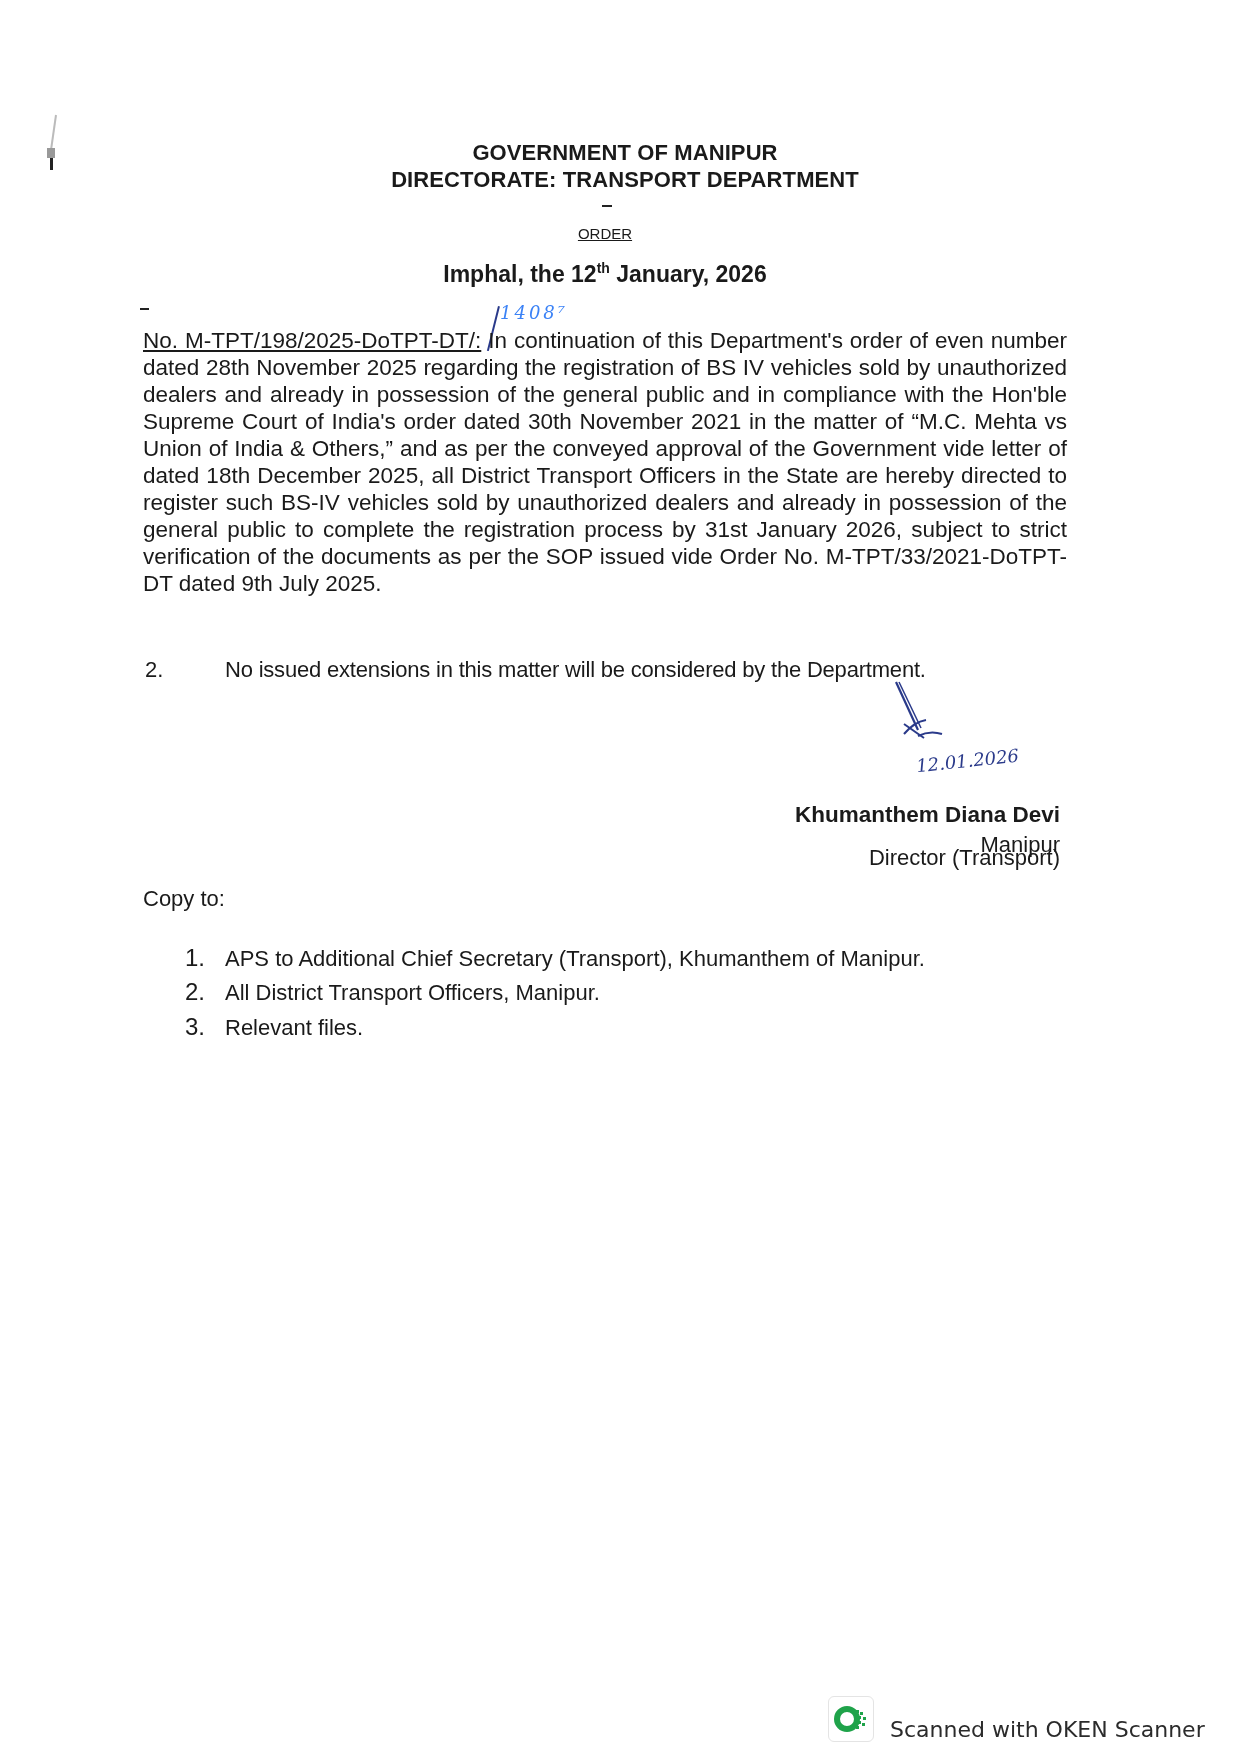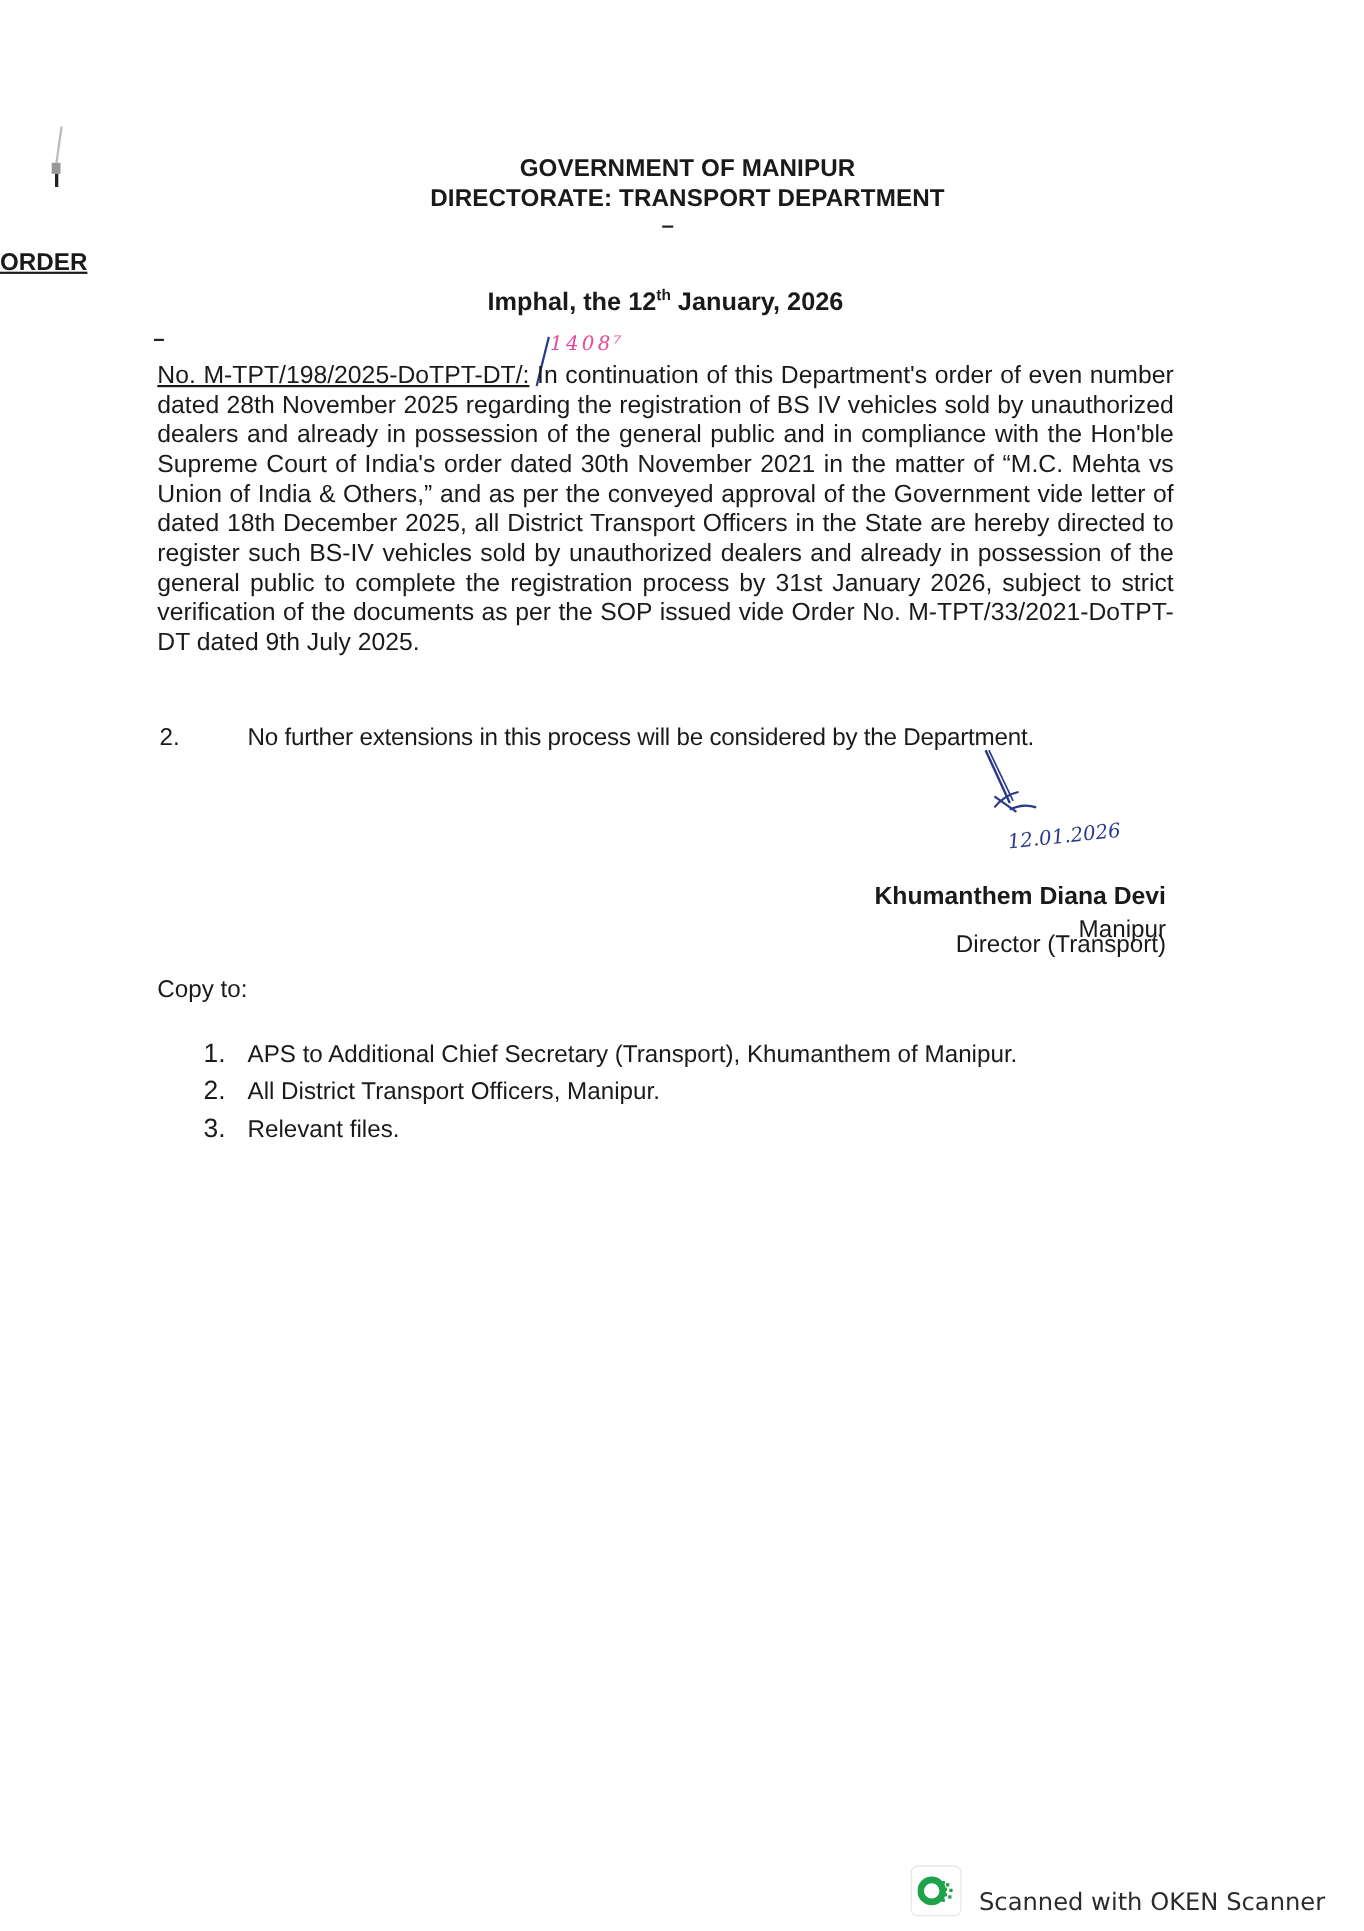--- a/index.html
+++ b/index.html
@@ -15,33 +15,33 @@
     }
     .abs { position: absolute; }
     .heading {
       left: 0; width: 1240px; text-align: center;
       font-weight: bold; font-size: 22px; letter-spacing: 0.1px;
     }
     #h1 { top: 140px; left: 5px; }
     #h2 { top: 167px; left: 5px; }
     #order-dash { top: 205px; left: 602px; width: 10px; height: 2px; background: #222; }
     #order-title {
-      top: 225px; left: 0; width: 1210px; text-align: left;
-      font-weight: bold; font-size: 22px; text-decoration: underline;
+      top: 225px; left: 0; width: 1210px; text-align: center;
+      font-weight: normal; font-size: 15px; text-decoration: underline;
     }
     #date-line {
       top: 260px; left: 0; width: 1210px; text-align: center;
       font-weight: bold; font-size: 23px;
     }
     #date-line sup { font-size: 14px; }
     #left-dash { top: 308px; left: 140px; width: 9px; height: 2px; background: #222; }
     #hand-number {
       top: 302px; left: 500px;
       font-family: "DejaVu Serif", serif; font-style: italic;
-      font-size: 18px; color: #ec4899; letter-spacing: 3px;
+      font-size: 18px; color: #3b82f6; letter-spacing: 3px;
     }
     #hand-slash {
       top: 306px; left: 498px; width: 2px; height: 46px;
       background: #2a3a8a; transform: rotate(14deg); transform-origin: top left;
     }
     .body-text {
       left: 143px; width: 924px;
       font-size: 22.5px; line-height: 27px;
       text-align: justify;
     }
@@ -97,21 +97,21 @@
 <div id="order-title" class="abs">ORDER</div>
 <div id="date-line" class="abs"><span>Imphal, the 12</span><sup>th</sup><span> January, 2026</span></div>
 
 <div id="left-dash" class="abs"></div>
 <div id="hand-slash" class="abs"></div>
 <div id="hand-number" class="abs">1408⁷</div>
 
 <div id="para1" class="abs body-text"><span id="ref-no">No. M-TPT/198/2025-DoTPT-DT/:</span><span> In continuation of this Department's order of even number dated 28th November 2025 regarding the registration of BS IV vehicles sold by unauthorized dealers and already in possession of the general public and in compliance with the Hon'ble Supreme Court of India's order dated 30th November 2021 in the matter of “M.C. Mehta vs Union of India &amp; Others,” and as per the conveyed approval of the Government vide letter of dated 18th December 2025, all District Transport Officers in the State are hereby directed to register such BS-IV vehicles sold by unauthorized dealers and already in possession of the general public to complete the registration process by 31st January 2026, subject to strict verification of the documents as per the SOP issued vide Order No. M-TPT/33/2021-DoTPT-DT dated 9th July 2025.</span></div>
 
 <div id="para2-num" class="abs">2.</div>
-<div id="para2-text" class="abs">No further extensions in this process will be considered by the Department.</div>
+<div id="para2-text" class="abs">No issued extensions in this matter will be considered by the Department.</div>
 
 <svg id="signature" class="abs" viewBox="0 0 80 70">
   <path d="M6 2 L28 50" stroke="#2a3a8a" stroke-width="2.2" fill="none"></path>
   <path d="M9 2 L31 48" stroke="#2a3a8a" stroke-width="1.5" fill="none"></path>
   <path d="M14 54 Q24 42 36 40" stroke="#2a3a8a" stroke-width="2" fill="none"></path>
   <path d="M14 44 L34 58" stroke="#2a3a8a" stroke-width="2" fill="none"></path>
   <path d="M28 56 Q40 50 52 54" stroke="#2a3a8a" stroke-width="2" fill="none"></path>
 </svg>
 <div id="sign-date" class="abs">12.01.2026</div>
 

